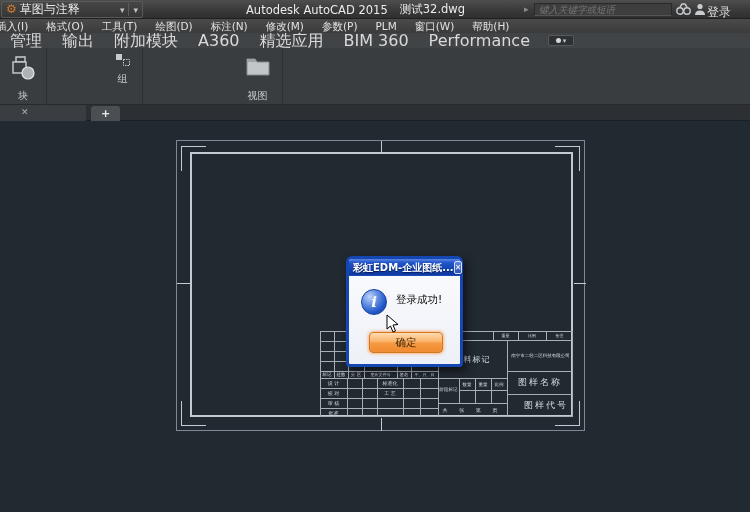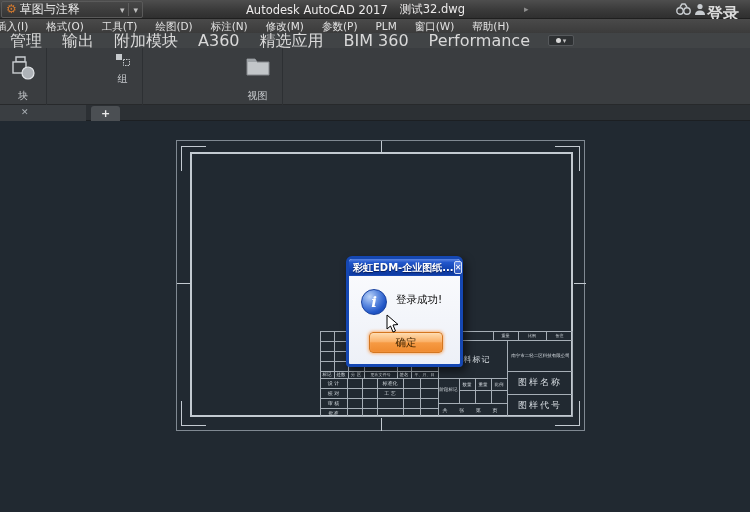--- a/index.html
+++ b/index.html
@@ -20,21 +20,21 @@
   .ws-label{ color:#e6e6e6; font-size:12px; flex:1; white-space:nowrap; }
   .caret{ color:#c0c0c0; font-size:9px; padding:0 4px; }
   .chip-div{ width:1px; height:13px; background:#5c5c5c; }
   .main-title{ left:246px; top:2px; height:15px; display:flex; gap:12px; align-items:center;
     color:#eceaea; font-size:11.5px; white-space:nowrap; }
   .ic-arrow{ left:524px; top:4px; color:#8f8f8f; font-size:9px; }
   .search-box{ left:534px; top:3px; width:138px; height:13px; background:#3e3e3e;
     border:1px solid #2a2a2a; border-bottom-color:#555; color:#9b9b9b;
     font-style:italic; font-size:9.5px; padding:0 4px; font-family:"DejaVu Sans",sans-serif; }
   .tb-icon{ top:3px; }
-  .signin{ left:707px; top:4px; color:#dcdcdc; font-size:16px;font-weight:bold; }
+  .signin{ left:707px; top:4px; color:#dcdcdc; font-size:12px; }
 
   
   .menubar{ left:0; top:19px; width:750px; height:16px; overflow:hidden; display:flex;
     background:linear-gradient(#4a4a4a,#3a3a3a); border-bottom:1px solid #2c2c2c; }
   .menu-item{ color:#e2e2e2; font-size:10.5px; line-height:14px; padding:0 9px; white-space:nowrap; }
   .menu-item:first-child{ margin-left:-13px; }
 
   
   .ribbontabs{ left:0; top:33px; width:750px; height:15px; display:flex; align-items:center;
     background:#414446; }
@@ -114,24 +114,25 @@
 
   <div class="abs titlebar">
     <div class="abs ws-chip">
       <span class="gear">⚙</span>
       <span class="ws-label">草图与注释</span>
       <span class="caret">▾</span>
       <span class="chip-div"></span>
       <span class="caret">▾</span>
     </div>
     <div class="abs main-title">
-      <span>Autodesk AutoCAD 2017</span>
+      <span>Autodesk AutoCAD 2015</span>
       <span>测试32.dwg</span>
     </div>
     <span class="abs ic-arrow">▸</span>
+    <input class="abs search-box" placeholder="键入关键字或短语" style="">
     <svg class="abs tb-icon" style="left:676px" width="15" height="13" viewBox="0 0 15 13">
       <circle cx="4" cy="8" r="3.2" fill="none" stroke="#c8ccd0" stroke-width="1.4"></circle>
       <circle cx="11" cy="8" r="3.2" fill="none" stroke="#c8ccd0" stroke-width="1.4"></circle>
       <path d="M4 4 L6 1 H9 L11 4" fill="none" stroke="#c8ccd0" stroke-width="1.4"></path>
     </svg>
     <svg class="abs tb-icon" style="left:694px" width="12" height="13" viewBox="0 0 12 13">
       <circle cx="6" cy="3.5" r="2.6" fill="#c8ccd0"></circle>
       <path d="M1 12 Q1 7.5 6 7.5 Q11 7.5 11 12 Z" fill="#c8ccd0"></path>
     </svg>
     <span class="abs signin">登录</span>
@@ -270,21 +271,21 @@
     <div class="cell f5" style="left:0;top:47px;width:27px;height:10px">设 计</div>
     <div class="cell f5" style="left:0;top:57px;width:27px;height:10px">校 对</div>
     <div class="cell f5" style="left:0;top:67px;width:27px;height:10px">审 核</div>
     <div class="cell f5" style="left:0;top:77px;width:27px;height:9px">批准</div>
     <div class="cell f5" style="left:57px;top:47px;width:26px;height:10px">标准化</div>
     <div class="cell f5" style="left:57px;top:57px;width:26px;height:10px">工 艺</div>
 
     <div class="cell f8" style="left:118px;top:9px;width:69px;height:38px">材料标记</div>
     <div class="cell f45" style="left:188px;top:9px;width:65px;height:31px;padding:0 2px">南宁市二轻二区科技有限公司</div>
     <div class="cell f9" style="left:187px;top:40px;width:66px;height:23px">图样名称</div>
-    <div class="cell f9" style="left:187px;top:63px;width:66px;height:23px">图样代号</div>
+    <div class="cell f9" style="left:187px;top:63px;width:78px;height:23px">图样代号</div>
 
     <div class="cell f45" style="left:118px;top:47px;width:21px;height:25px;white-space:normal;text-align:center;line-height:1.4">阶段标记</div>
     <div class="cell f45" style="left:139px;top:47px;width:16px;height:12px">数量</div>
     <div class="cell f45" style="left:155px;top:47px;width:16px;height:12px">重量</div>
     <div class="cell f45" style="left:171px;top:47px;width:16px;height:12px">比例</div>
     <div class="cell f5" style="left:118px;top:72px;width:69px;height:14px;letter-spacing:5px">共 张 第 页</div>
   </div>
 
   <div class="abs dlg">
     <div class="dlg-title">

